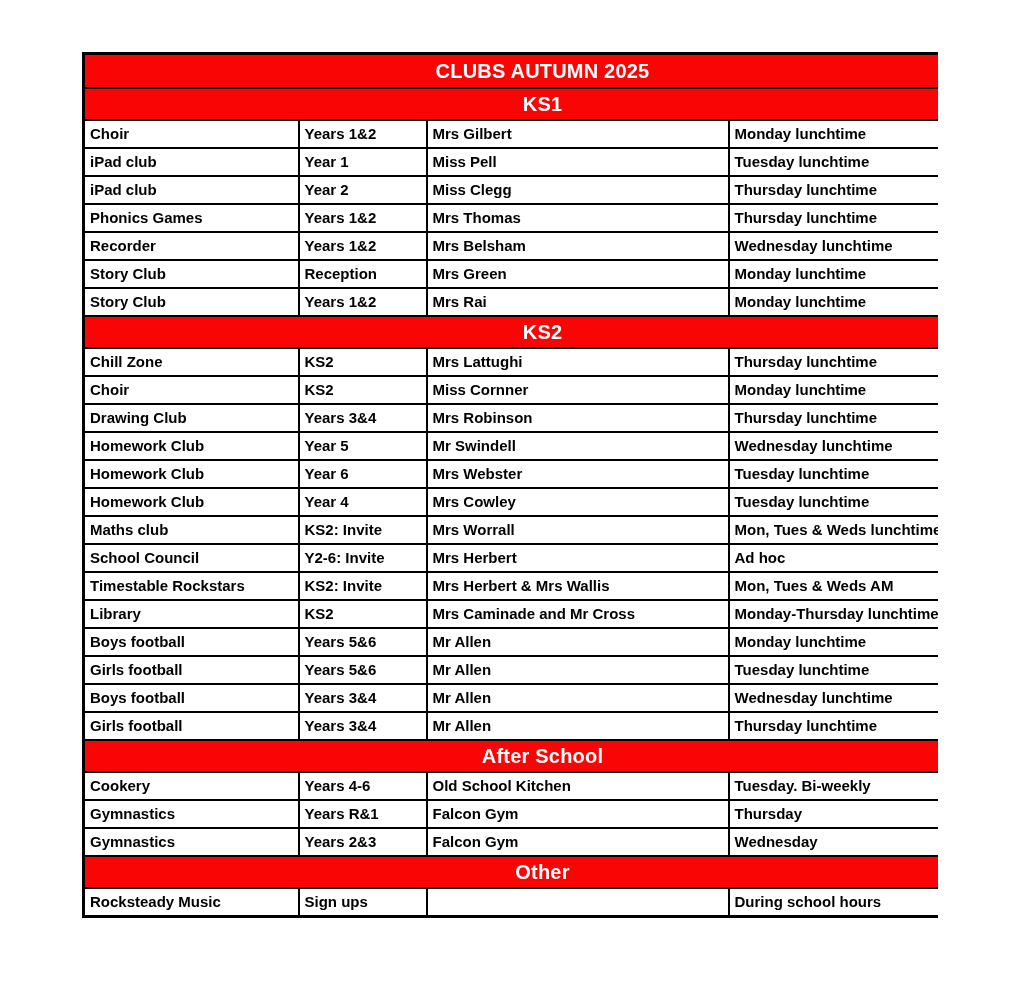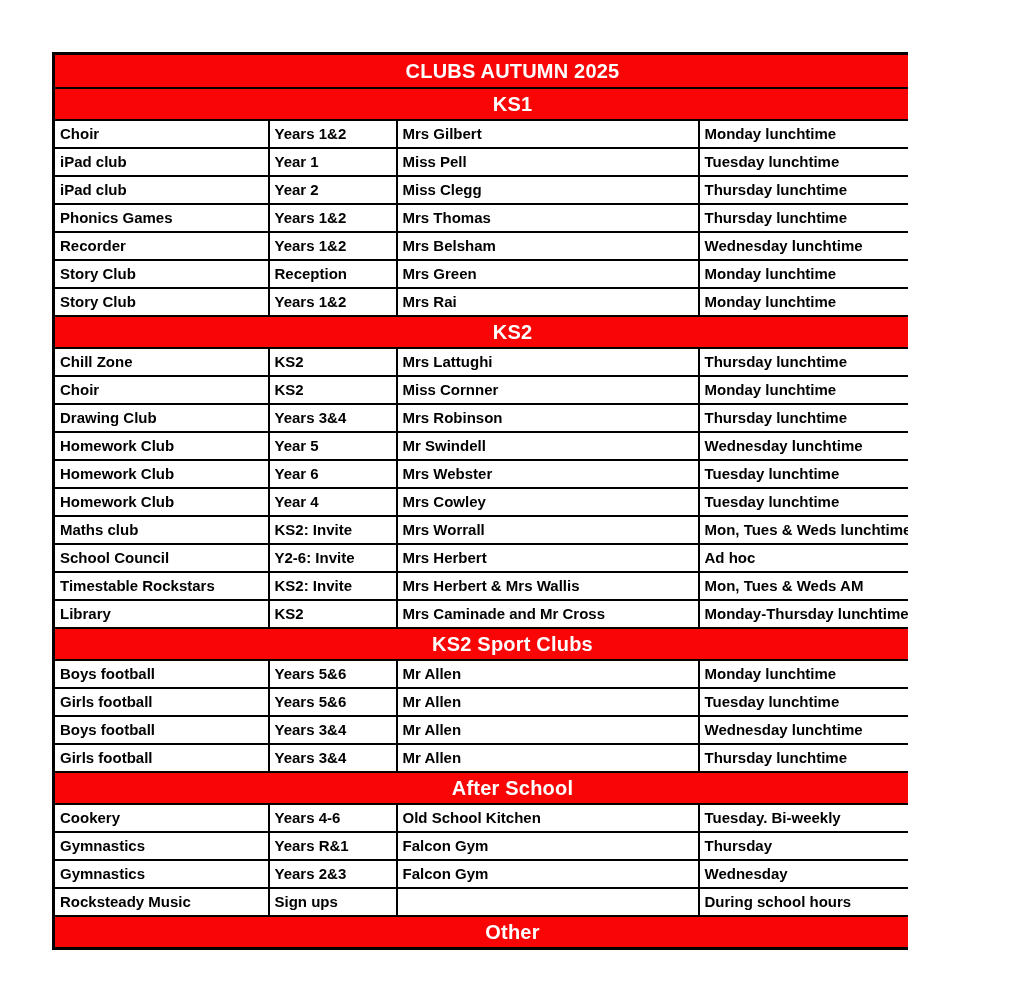--- a/index.html
+++ b/index.html
@@ -9,20 +9,21 @@
     width: 1024px;
     height: 1003px;
     font-family: "Liberation Sans", sans-serif;
   }
   .page {
     position: relative;
     width: 908px;
     height: 1003px;
     background: #ffffff;
     overflow: hidden;
+    padding-left: 30px;
   }
   table.clubs {
     border-collapse: collapse;
     table-layout: fixed;
     width: 918px;
     margin: 52px 0 0 52px;
     border: 3px solid #000000;
   }
   col.c1 { width: 215px; }
   col.c2 { width: 128px; }
@@ -171,23 +172,20 @@
           <td>Mrs Herbert &amp; Mrs Wallis</td>
           <td>Mon, Tues &amp; Weds AM</td>
         </tr>
         <tr>
           <td>Library</td>
           <td>KS2</td>
           <td>Mrs Caminade and Mr Cross</td>
           <td>Monday-Thursday lunchtime</td>
         </tr>
         <tr>
-          <td colspan="4" class="hdr">KS2 Sport Clubs</td>
-        </tr>
-        <tr>
           <td>Boys football</td>
           <td>Years 5&amp;6</td>
           <td>Mr Allen</td>
           <td>Monday lunchtime</td>
         </tr>
         <tr>
           <td>Girls football</td>
           <td>Years 5&amp;6</td>
           <td>Mr Allen</td>
           <td>Tuesday lunchtime</td>
@@ -219,23 +217,23 @@
           <td>Falcon Gym</td>
           <td>Thursday</td>
         </tr>
         <tr>
           <td>Gymnastics</td>
           <td>Years 2&amp;3</td>
           <td>Falcon Gym</td>
           <td>Wednesday</td>
         </tr>
         <tr>
+          <td colspan="4" class="hdr">Other</td>
+        </tr>
+        <tr>
           <td>Rocksteady Music</td>
           <td>Sign ups</td>
           <td></td>
           <td>During school hours</td>
-        </tr>
-        <tr>
-          <td colspan="4" class="hdr">Other</td>
         </tr>
       </tbody>
   </table>
 </div>
 
 </body></html>

